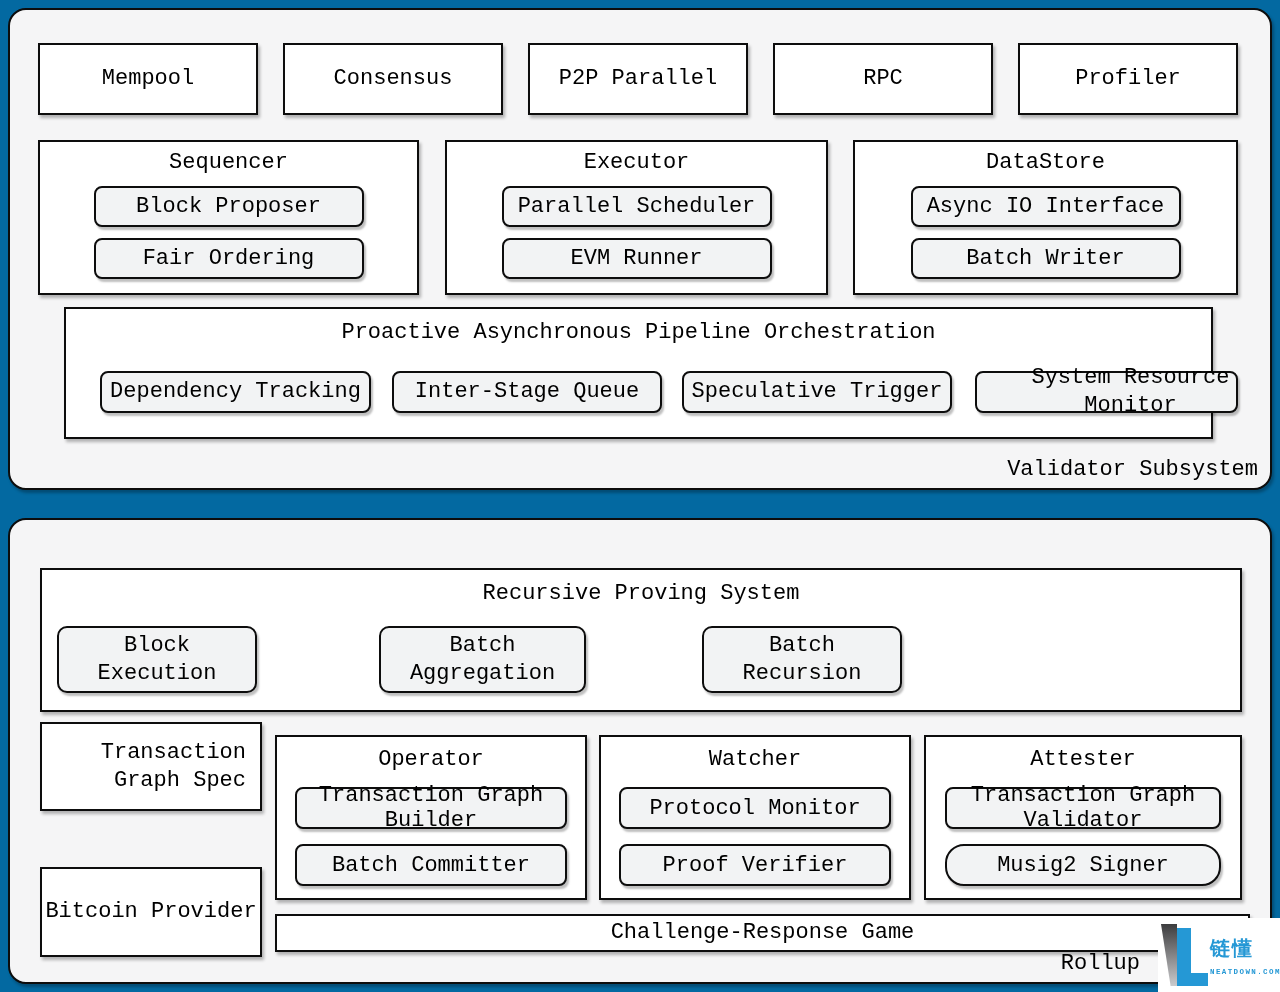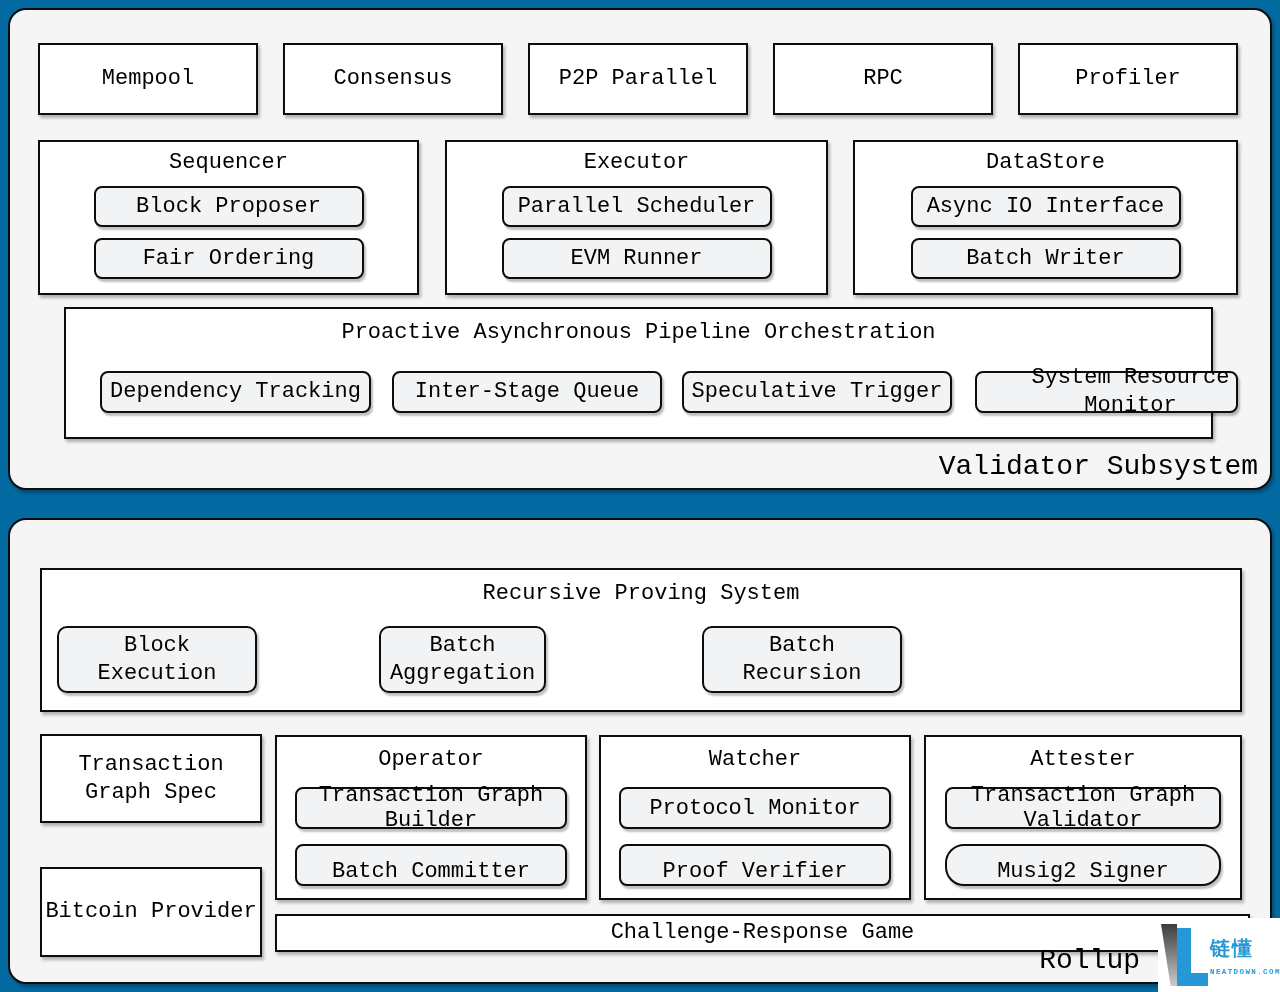--- a/index.html
+++ b/index.html
@@ -27,28 +27,28 @@
   .group-title{font-size:22px;line-height:26px;margin-top:8px;}
   .group-b .group-title{margin-top:10px;}
   .chip{
     background:#f2f3f4;border:2px solid #0d0d0d;border-radius:8px;
     display:flex;align-items:center;justify-content:center;text-align:center;
     font-size:22px;box-shadow:2px 3px 2px rgba(0,0,0,.25);box-sizing:border-box;
   }
   .group .chip{width:270px;height:41px;margin-top:10px;}
   .group .chip + .chip{margin-top:11px;}
   .group-b .chip{width:272px;height:42px;margin-top:14px;}
-  .group-b .chip + .chip{margin-top:15px;align-items:flex-end;}
+  .group-b .chip + .chip{margin-top:15px;}
   .chip.abs{position:absolute;height:42px;}
   .chip.tall{position:absolute;height:67px;border-radius:10px;align-items:center;}
   .panel-title{
     position:absolute;left:0;right:0;top:11px;text-align:center;
     font-size:22px;line-height:26px;
   }
-  .corner-label{position:absolute;font-size:28px;margin-top:22px;}
+  .corner-label{position:absolute;font-size:22px;margin-top:22px;}
   
   .watermark{
     position:absolute;left:1158px;top:918px;width:122px;height:74px;
     background:#ffffff;display:flex;align-items:center;z-index:5;
   }
   .wm-logo{position:relative;width:50px;height:68px;flex:0 0 auto;}
   .wm-wedge{
     position:absolute;left:3px;top:3px;width:16px;height:62px;
     background:linear-gradient(180deg,#3c3c3e,#cbcbcd);
     clip-path:polygon(0 0,100% 0,100% 100%,60% 100%);
@@ -131,29 +131,29 @@
     <div class="corner-label" style="right:12px;bottom:6px;">Validator Subsystem</div>
   </div>
 
   <div class="container" style="left:8px;top:518px;width:1264px;height:466px;">
 
     <div class="box" style="left:30px;top:48px;width:1202px;height:144px;display:block;">
       <div class="panel-title">Recursive Proving System</div>
       <div class="chip tall" style="left:15px;top:56px;width:200px;">
         <span>Block Execution</span>
       </div>
-      <div class="chip tall" style="left:337px;top:56px;width:167px;">
+      <div class="chip tall" style="left:337px;top:56px;width:207px;">
         <span>Batch Aggregation</span>
       </div>
       <div class="chip tall" style="left:660px;top:56px;width:200px;">
         <span>Batch Recursion</span>
       </div>
     </div>
 
-    <div class="box" style="left:30px;top:214px;width:222px;height:89px;padding:0 14px;">
+    <div class="box" style="left:30px;top:202px;width:222px;height:89px;padding:0 14px;text-align:right;">
       <span>Transaction Graph Spec</span>
     </div>
     <div class="box" style="left:30px;top:347px;width:222px;height:90px;">
       <span>Bitcoin Provider</span>
     </div>
 
     <div class="group group-b" style="left:265px;top:215px;width:312px;height:165px;">
       <div class="group-title">Operator</div>
       <div class="chip">
         <span>Transaction Graph Builder</span>

